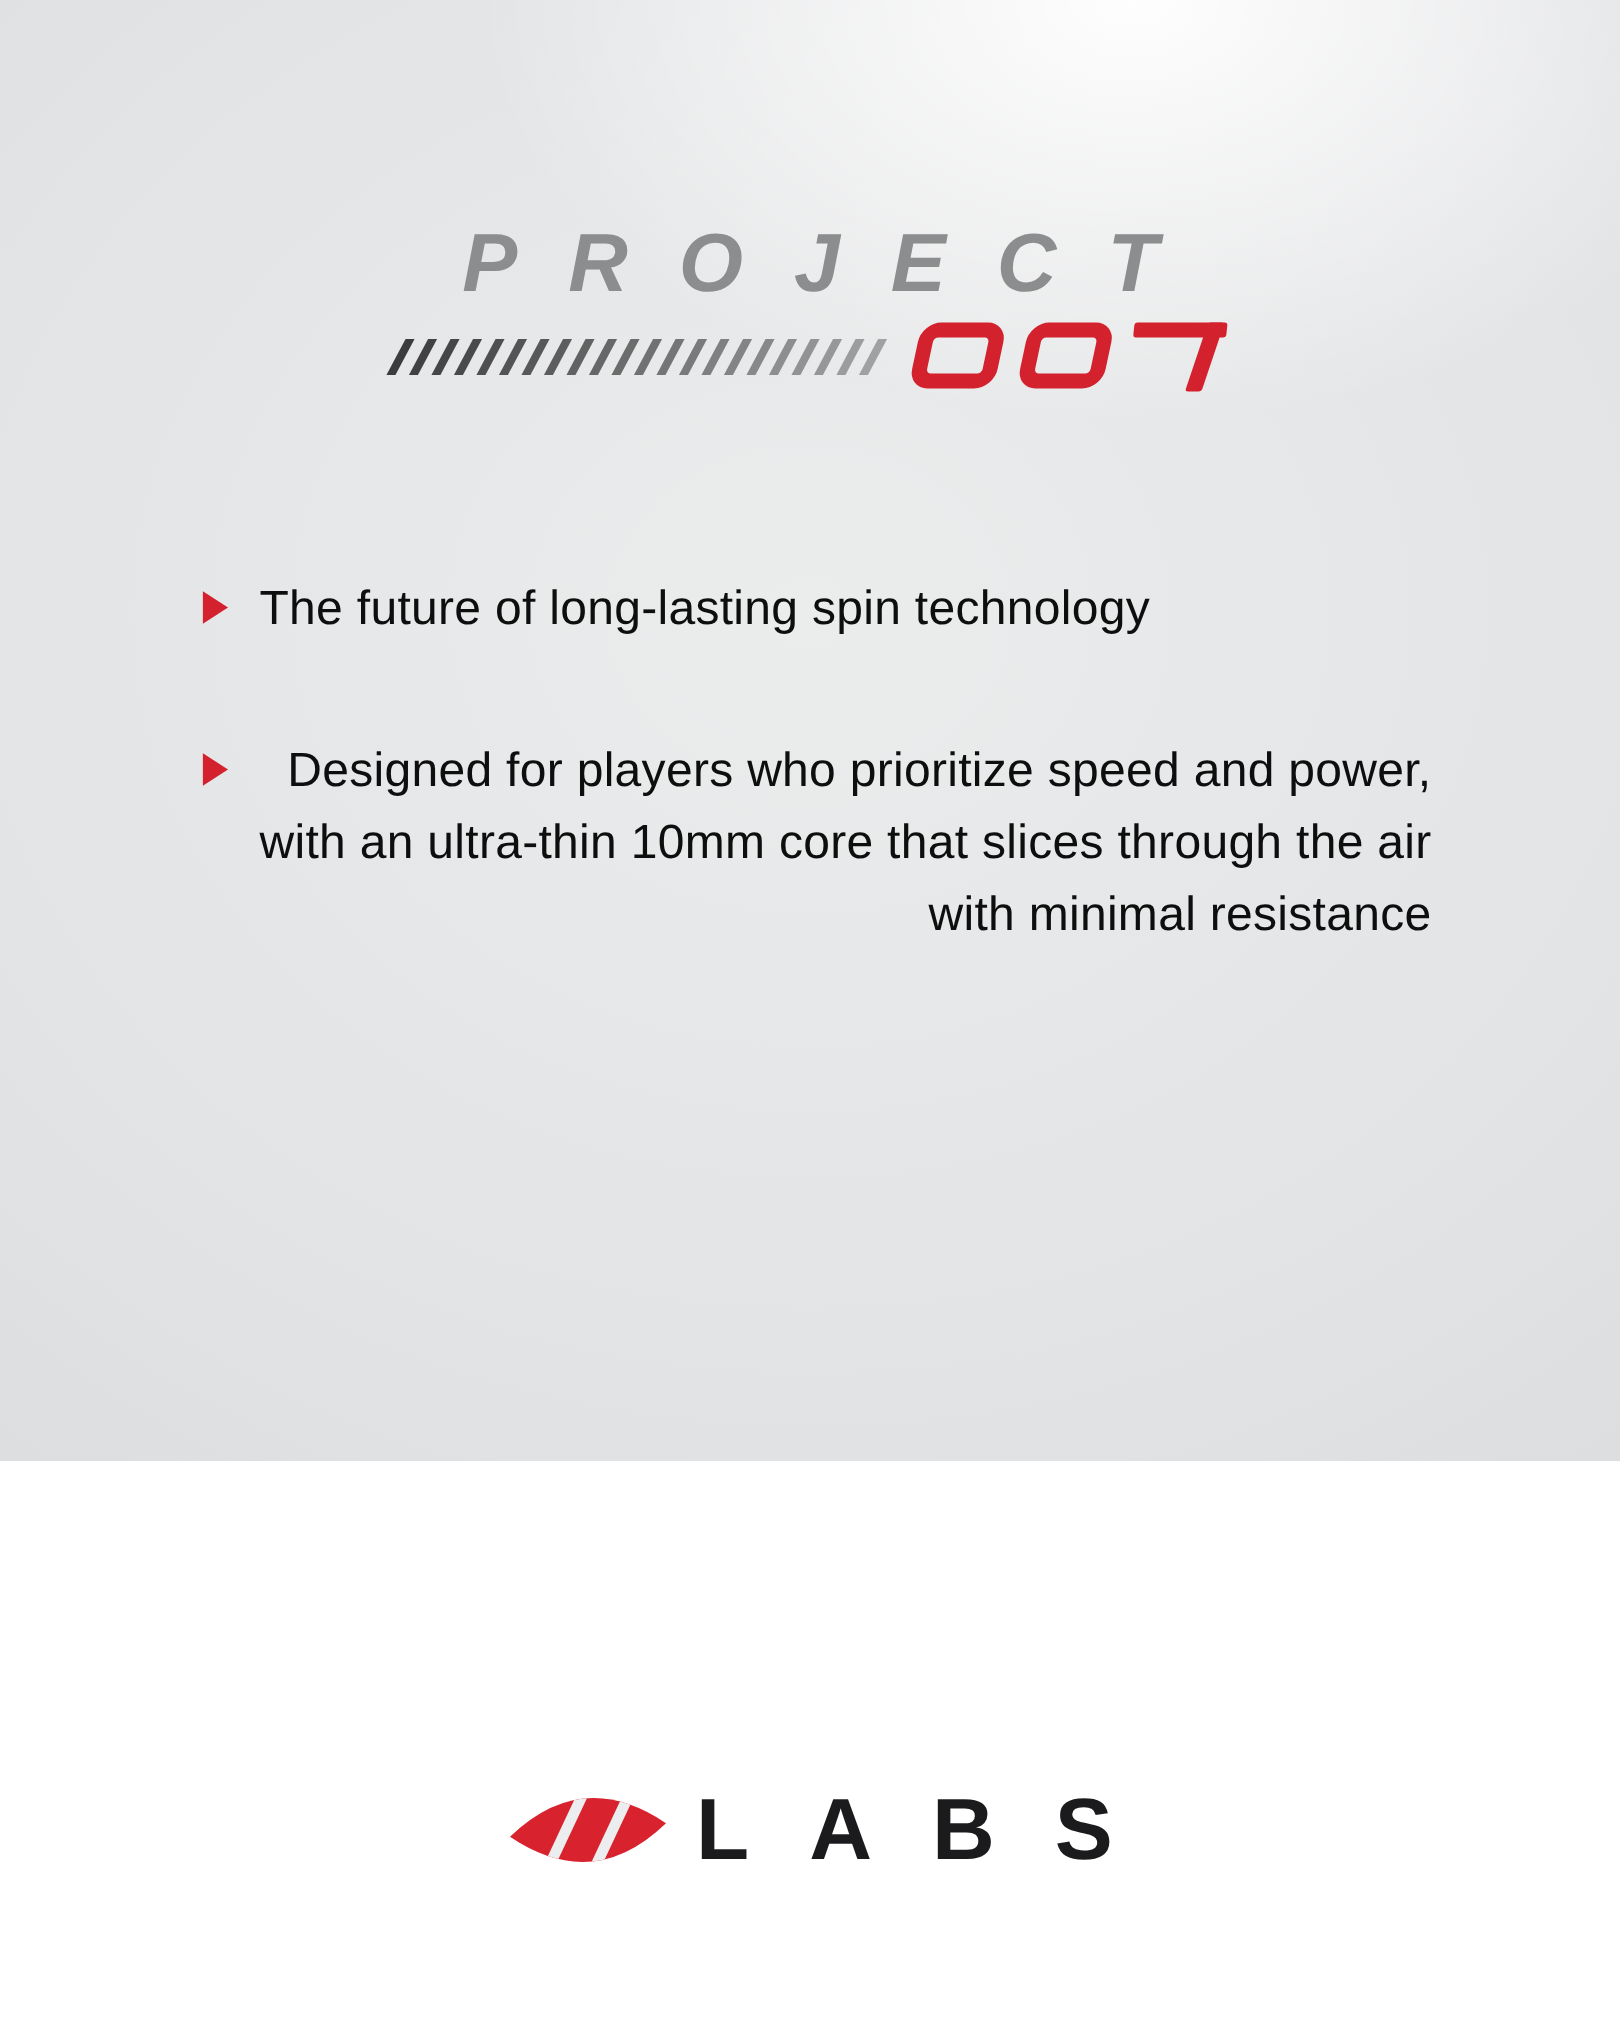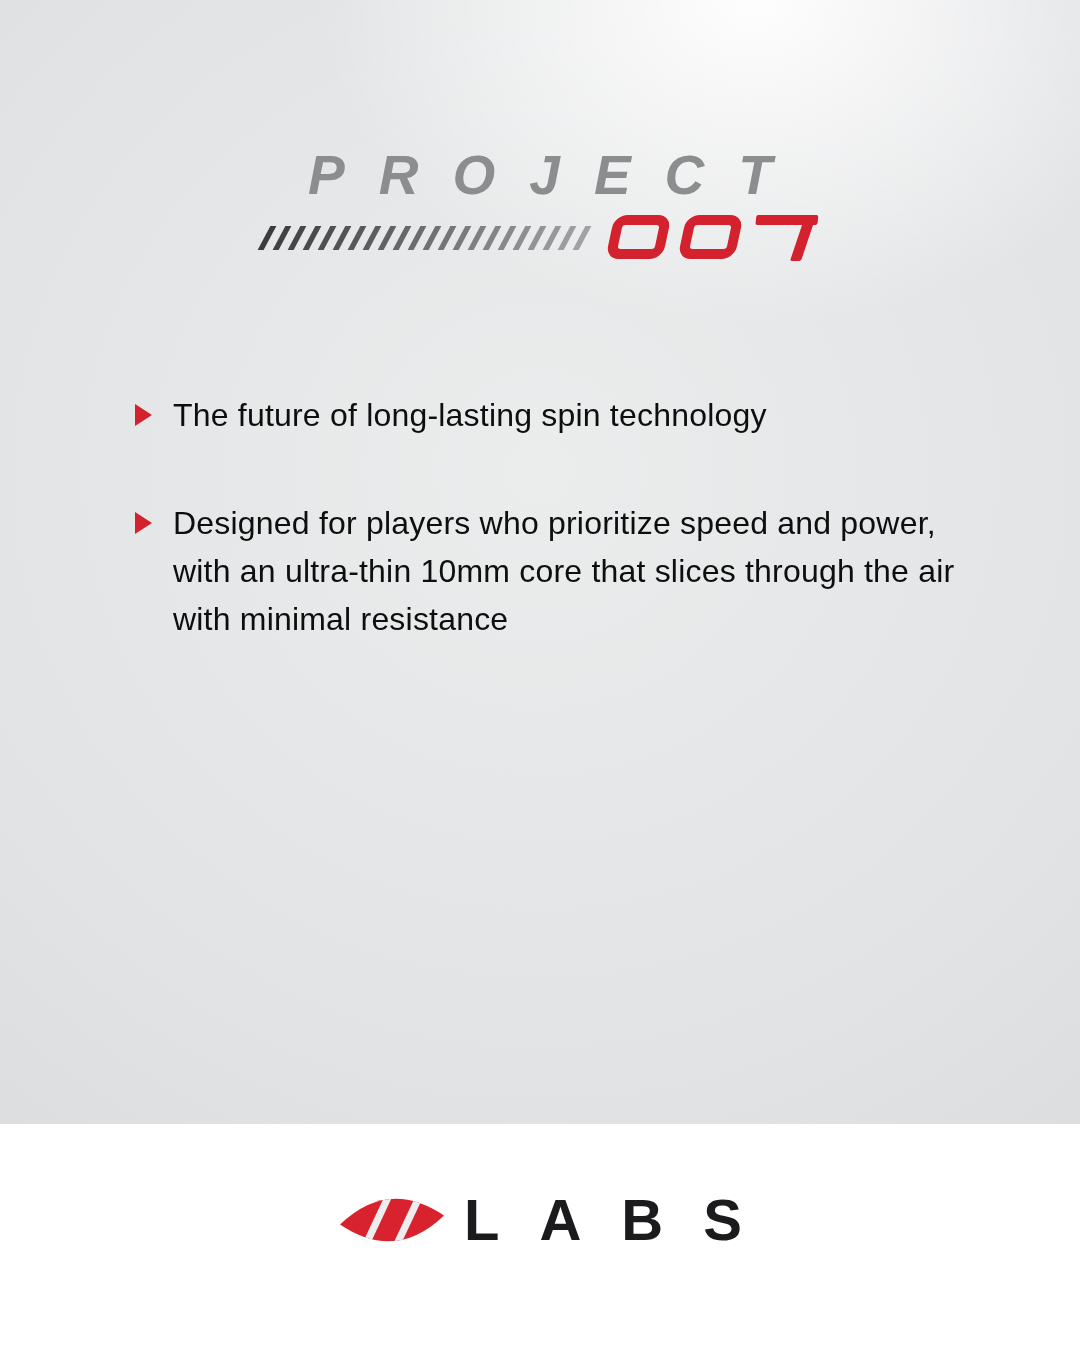--- a/index.html
+++ b/index.html
@@ -2,21 +2,21 @@
 <html style="--red: #d4212e; --logo-red: #d8232e; --gray: #8b8d8e; --ink: #0e0e0e; --labs: #1b1b1d; --slash: #3c3c3e;"><head>
 <meta charset="utf-8">
 <style>
   html,body{margin:0;padding:0;}
   body{
     width:1080px;height:1350px;overflow:hidden;
     font-family:"Liberation Sans",sans-serif;
     -webkit-font-smoothing:antialiased;
   }
   .poster{
-    position:relative;width:1080px;height:1124px;
+    position:relative;width:1080px;height:974px;
     background:
       radial-gradient(70% 50% at 70% 0%, rgba(255,255,255,.96) 0%, rgba(255,255,255,0) 58%),
       radial-gradient(130% 120% at 50% 42%, #ebecec 0%, #e2e3e5 45%, #d6d7d9 82%, #cfd0d3 100%);
   }
 
   
   .header-logo{position:absolute;top:148px;left:0;right:0;text-align:center;}
   .project-word{
     display:block;
     font-size:55px;font-weight:700;font-style:italic;line-height:1;
@@ -44,23 +44,23 @@
     position:absolute;top:0;left:0;right:0;height:10px;
     background:var(--red,#d4212e);border-radius:2px;
   }
   .digit-seven .leg{
     position:absolute;top:0;right:2px;width:11px;height:46px;
     background:var(--red,#d4212e);border-radius:2px;
     transform:skewX(-13deg);transform-origin:top right;
   }
 
   
-  .bullets{position:absolute;top:391px;left:135px;right:90px;}
+  .bullets{position:absolute;top:381px;left:135px;right:90px;}
   .bullet{display:flex;margin-bottom:60px;}
-  .bullet:nth-child(2){}
+  .bullet:nth-child(2){text-align:right;}
   .bullet:nth-child(3){margin-bottom:54px;}
   .tri{
     flex:0 0 auto;width:17px;height:22px;margin-top:13px;margin-right:21px;
     background:var(--red,#d4212e);
     clip-path:polygon(0 0,100% 50%,0 100%);
   }
   .bullet-text{
     margin:0;font-size:32px;line-height:48px;color:var(--ink,#0e0e0e);
     white-space:pre-line;letter-spacing:.2px;
   }

